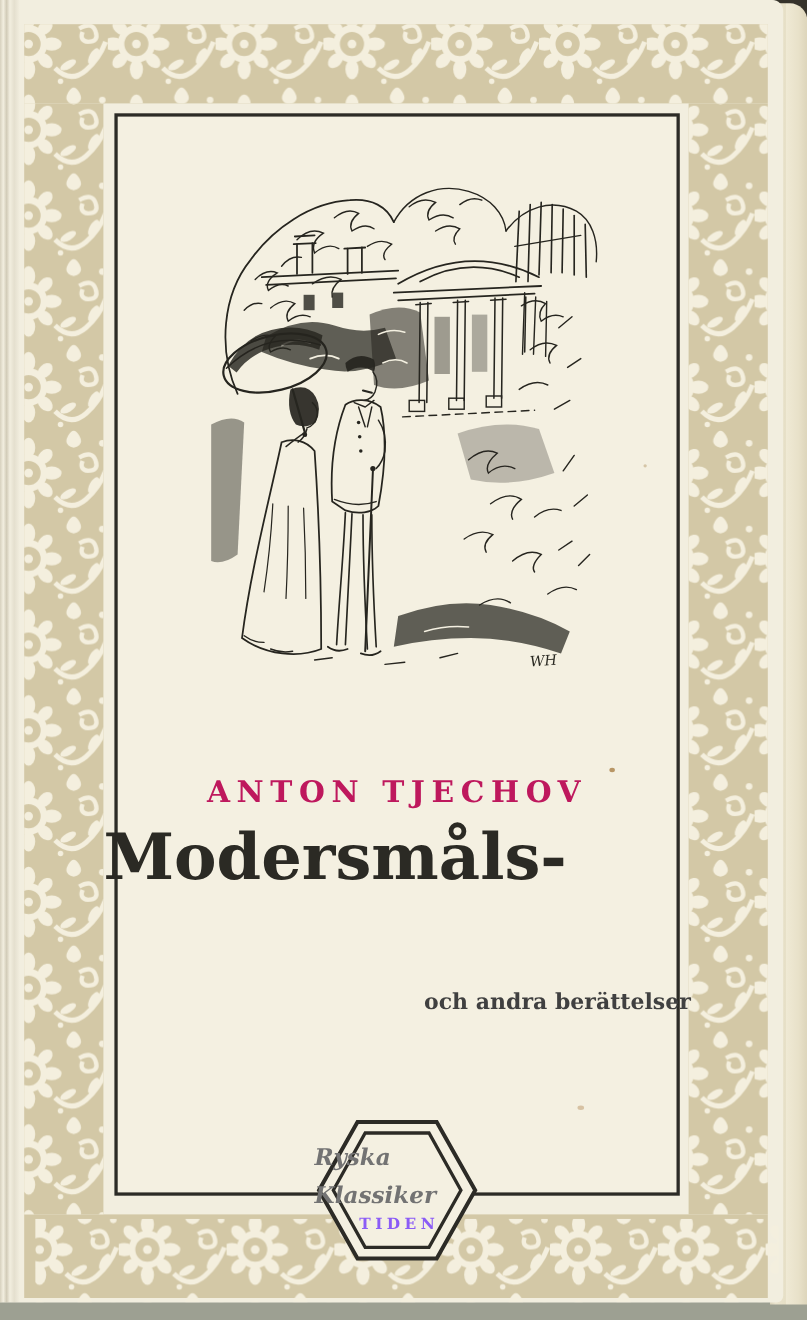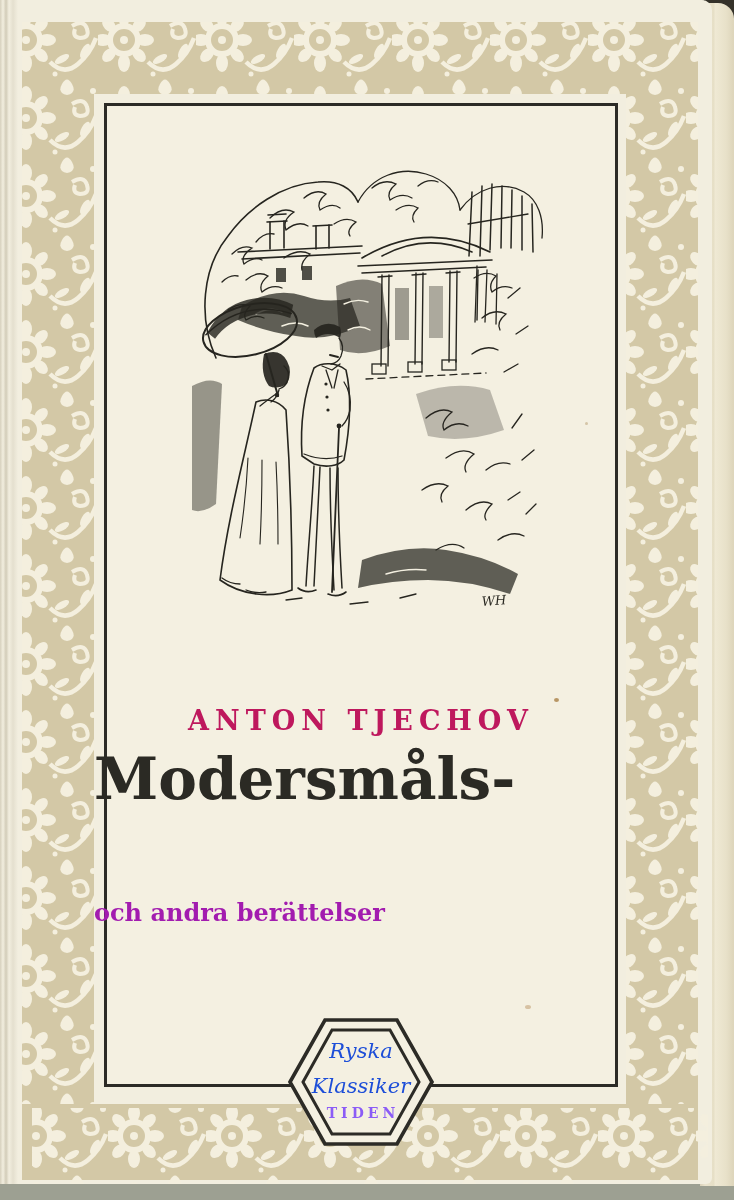--- a/index.html
+++ b/index.html
@@ -34,28 +34,28 @@
   .illustration{position:absolute;left:186px;top:158px;}
   .author{
     position:absolute;left:94px;top:682px;width:534px;text-align:center;
     font-size:27px;font-weight:bold;letter-spacing:6px;color:#be185d;white-space:nowrap;margin-top:23px;
   }
   .title{
     position:absolute;left:94px;top:746px;width:534px;
     font-size:58px;font-weight:bold;line-height:67px;color:#2b2a24;
   }
   .subtitle{
-    position:absolute;left:94px;top:898px;width:534px;text-align:left;
-    font-size:24px;font-weight:bold;color:#a21caf;
+    position:absolute;left:94px;top:898px;width:534px;text-align:right;
+    font-size:20px;font-weight:bold;color:#404040;
   }
   .badge{position:absolute;left:286px;top:1015px;width:150px;height:134px;}
   .badge svg{position:absolute;left:0;top:0;}
   .badge .script{
-    position:absolute;width:150px;text-align:center;color:#1d4ed8;
-    font-style:italic;font-weight:normal;font-size:21px;line-height:21px;
+    position:absolute;width:150px;text-align:left;color:#737373;
+    font-style:italic;font-weight:bold;font-size:21px;line-height:21px;
   }
   .badge .ryska{top:26px;}
   .badge .klassiker{top:61px;}
   .badge .tiden{
     position:absolute;top:90px;width:150px;text-align:center;color:#8b5cf6;
     font-size:14px;font-weight:bold;letter-spacing:4px;text-indent:4px;
   }
   .speck{position:absolute;border-radius:50%;}
   .speck1{left:554px;top:698px;width:5px;height:4px;background:#a97f46;opacity:.8;}
   .speck2{left:525px;top:1005px;width:6px;height:4px;background:#c3a47a;opacity:.6;}

